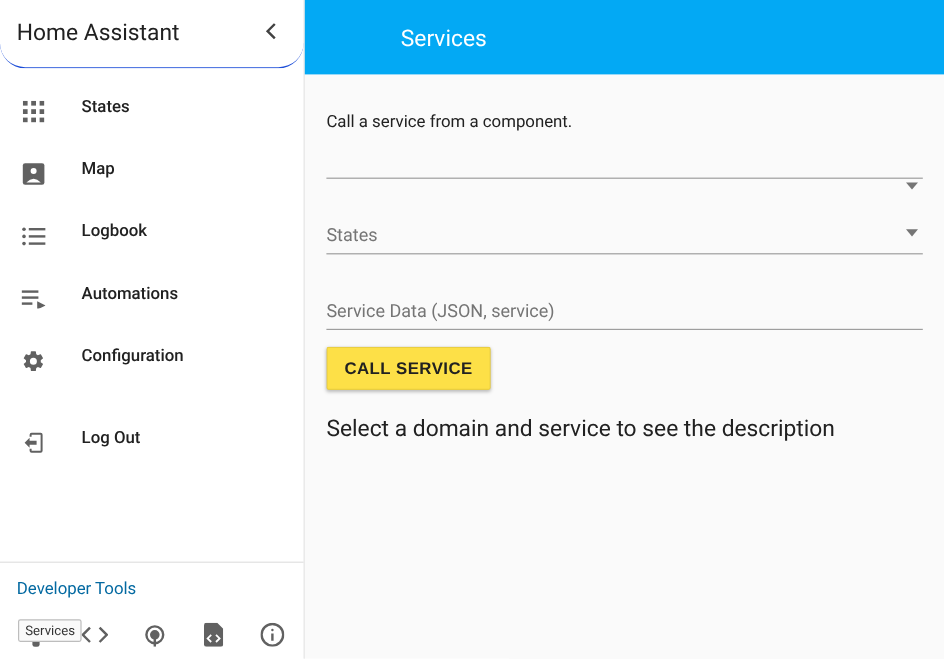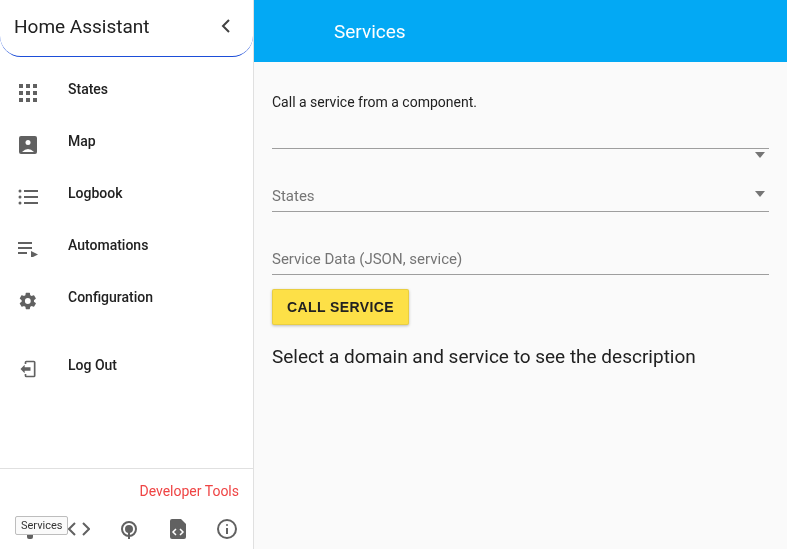--- a/index.html
+++ b/index.html
@@ -60,23 +60,22 @@
     .nav-label {
       font-size: 14px;
       font-weight: 500;
     }
     .dev-section {
       border-top: 1px solid #e0e0e0;
       padding: 14px 14px 8px 14px;
     }
     .dev-title {
       font-size: 14px;
-      color: #ef4444;
+      color: #0369a1;
       margin-bottom: 18px;
-      text-align: right;
     }
     .dev-row {
       display: flex;
       align-items: center;
       gap: 26px;
       padding-left: 4px;
     }
     .dev-icon {
       width: 24px; height: 24px;
       display: flex; align-items: center; justify-content: center;

